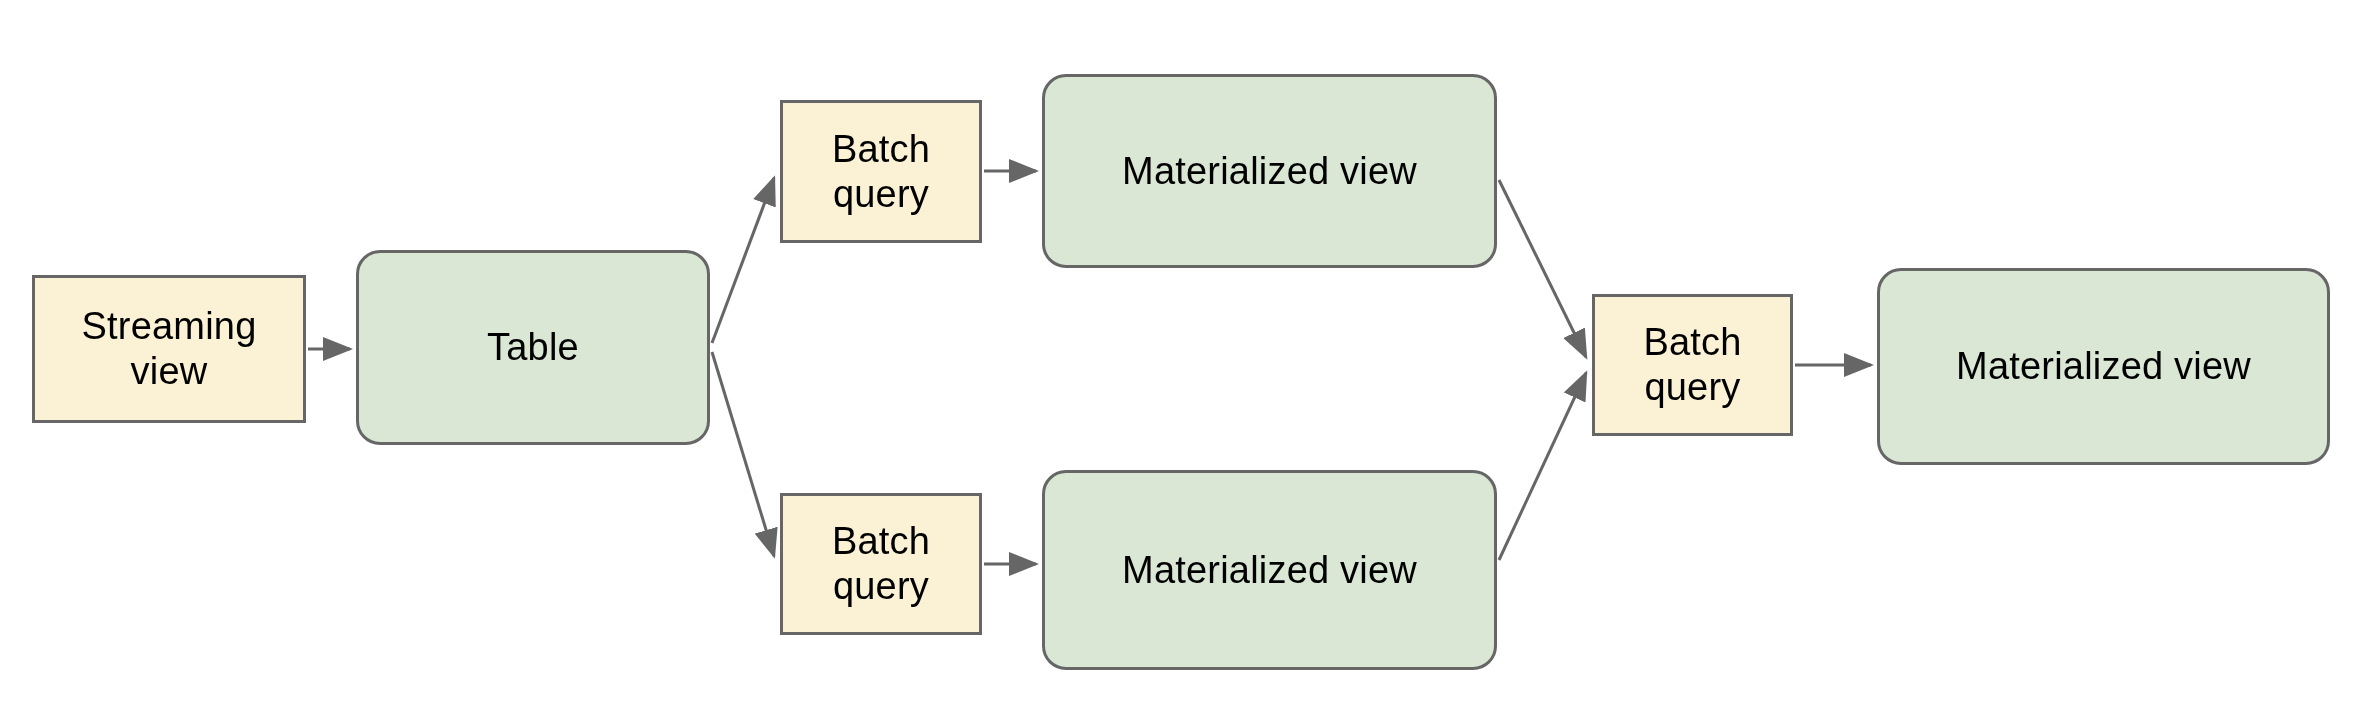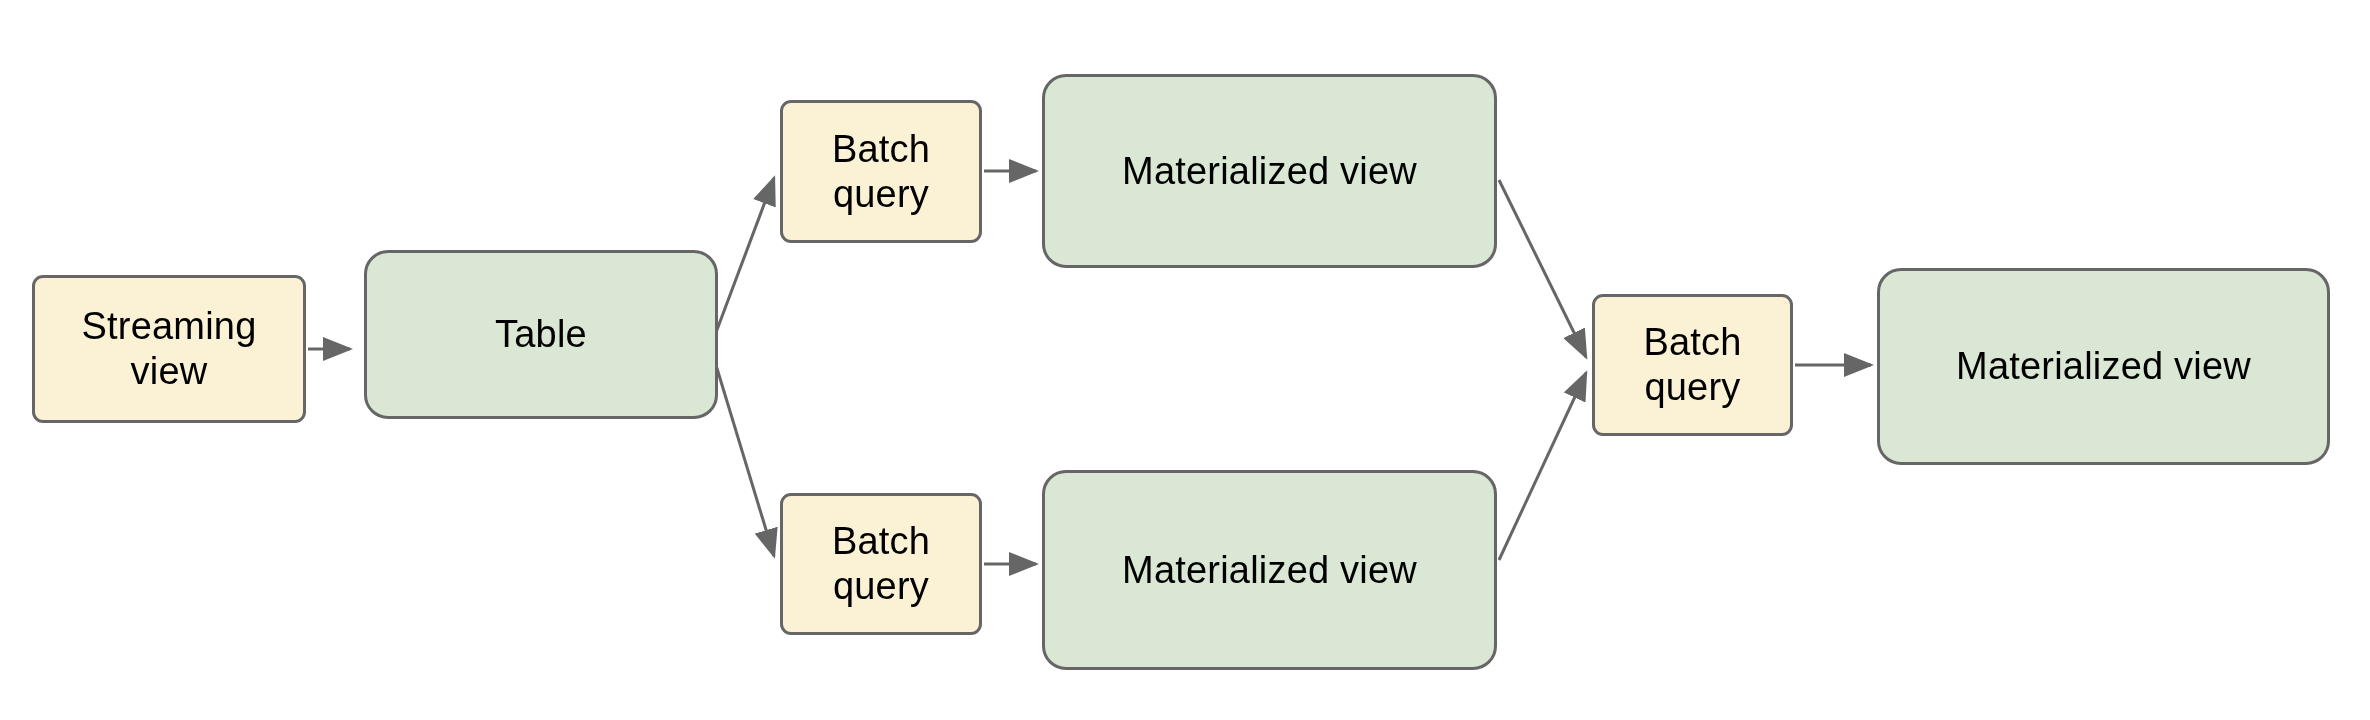--- a/index.html
+++ b/index.html
@@ -32,21 +32,21 @@
     text-align: center;
     color: #000000;
     font-size: 38px;
     line-height: 1.18;
     letter-spacing: 0.2px;
     white-space: pre-line;
   }
   .node-yellow {
     background: #fbf2d5;
     border: 3px solid #666666;
-    border-radius: 11px;
+    border-radius: 0;
   }
   .node-green {
     background: #d9e7d4;
     border: 3px solid #666666;
     border-radius: 24px;
   }
 </style>
 </head>
 <body>
 
@@ -65,21 +65,21 @@
         <path d="M 984 171 L 1036 171" marker-end="url(#arrowhead)"></path>
         <path d="M 984 564 L 1036 564" marker-end="url(#arrowhead)"></path>
         <path d="M 1499 180 L 1586 357" marker-end="url(#arrowhead)"></path>
         <path d="M 1499 560 L 1586 373" marker-end="url(#arrowhead)"></path>
         <path d="M 1795 365 L 1871 365" marker-end="url(#arrowhead)"></path>
       </g>
   </svg>
 
   <div class="node node-yellow" style="left: 32px; top: 275px; width: 274px; height: 148px;">Streaming
 view</div>
-  <div class="node node-green" style="left: 364px; top: 250px; width: 354px; height: 169px; text-align: right;">Table</div>
+  <div class="node node-green" style="left: 356px; top: 250px; width: 354px; height: 195px; text-align: right;">Table</div>
   <div class="node node-yellow" style="left: 780px; top: 100px; width: 202px; height: 143px;">Batch
 query</div>
   <div class="node node-green" style="left: 1042px; top: 74px; width: 455px; height: 194px;">Materialized view</div>
   <div class="node node-yellow" style="left: 780px; top: 493px; width: 202px; height: 142px;">Batch
 query</div>
   <div class="node node-green" style="left: 1042px; top: 470px; width: 455px; height: 200px;">Materialized view</div>
   <div class="node node-yellow" style="left: 1592px; top: 294px; width: 201px; height: 142px;">Batch
 query</div>
   <div class="node node-green" style="left: 1877px; top: 268px; width: 453px; height: 197px;">Materialized view</div>
 

